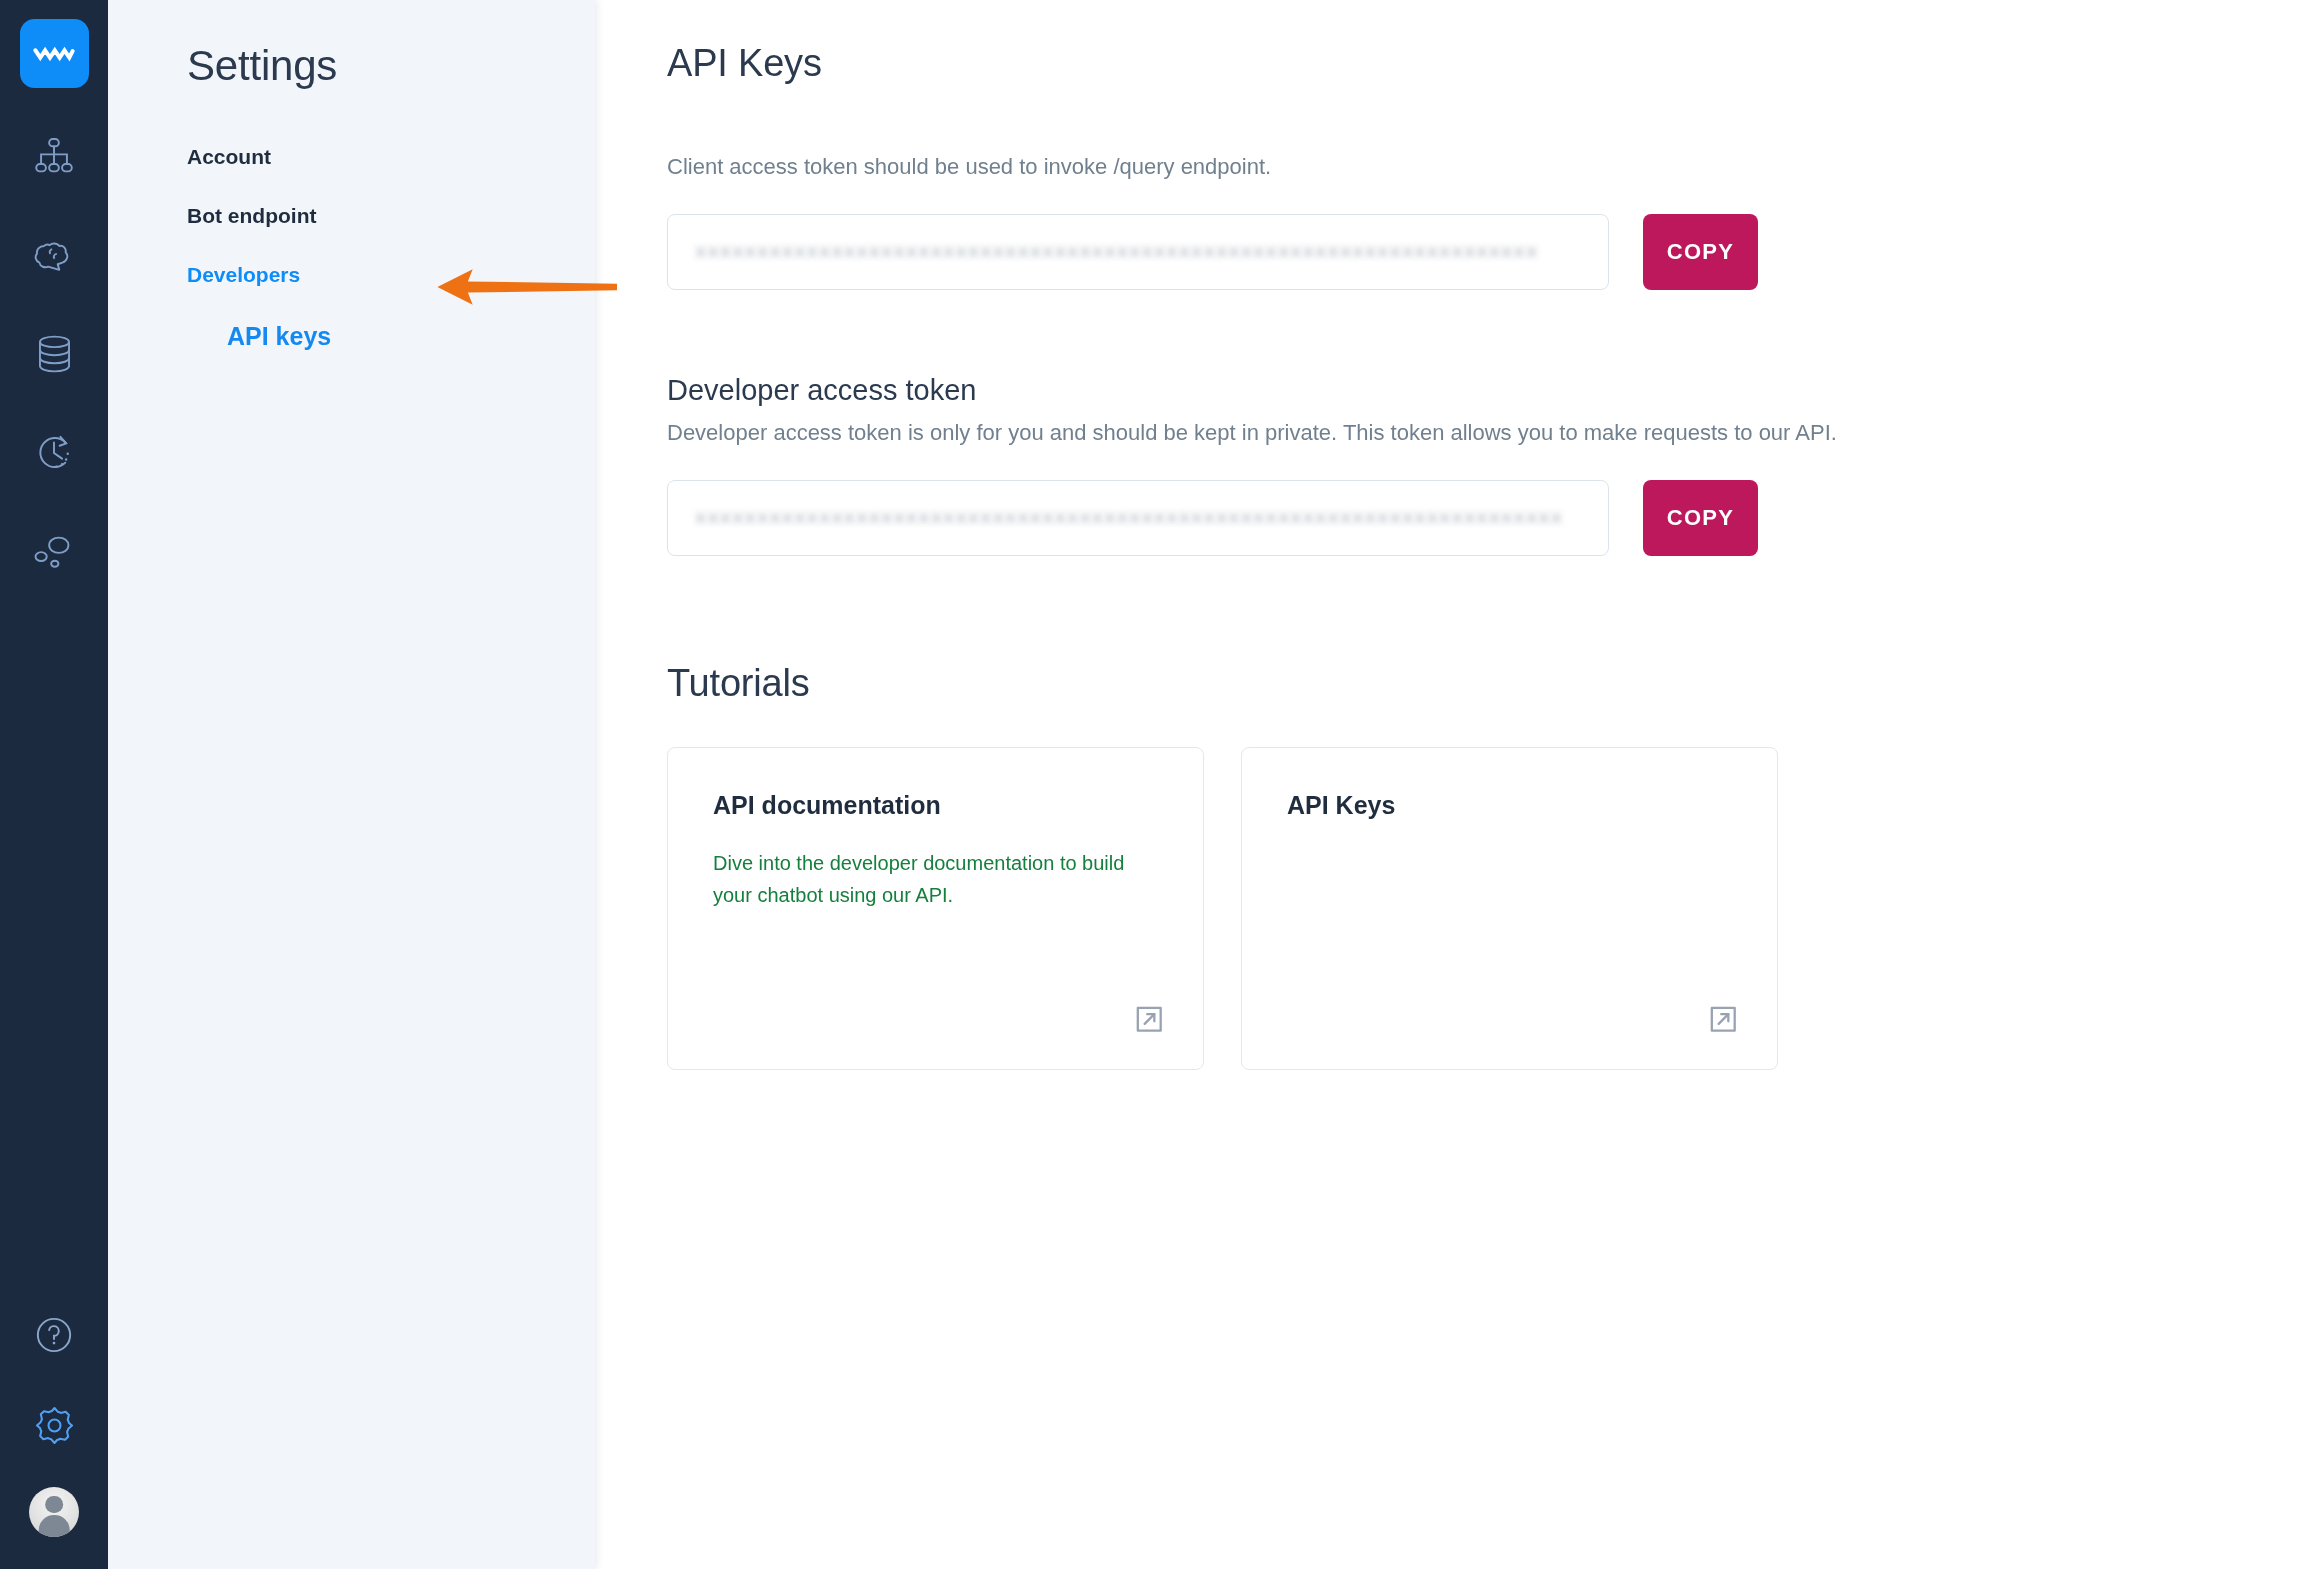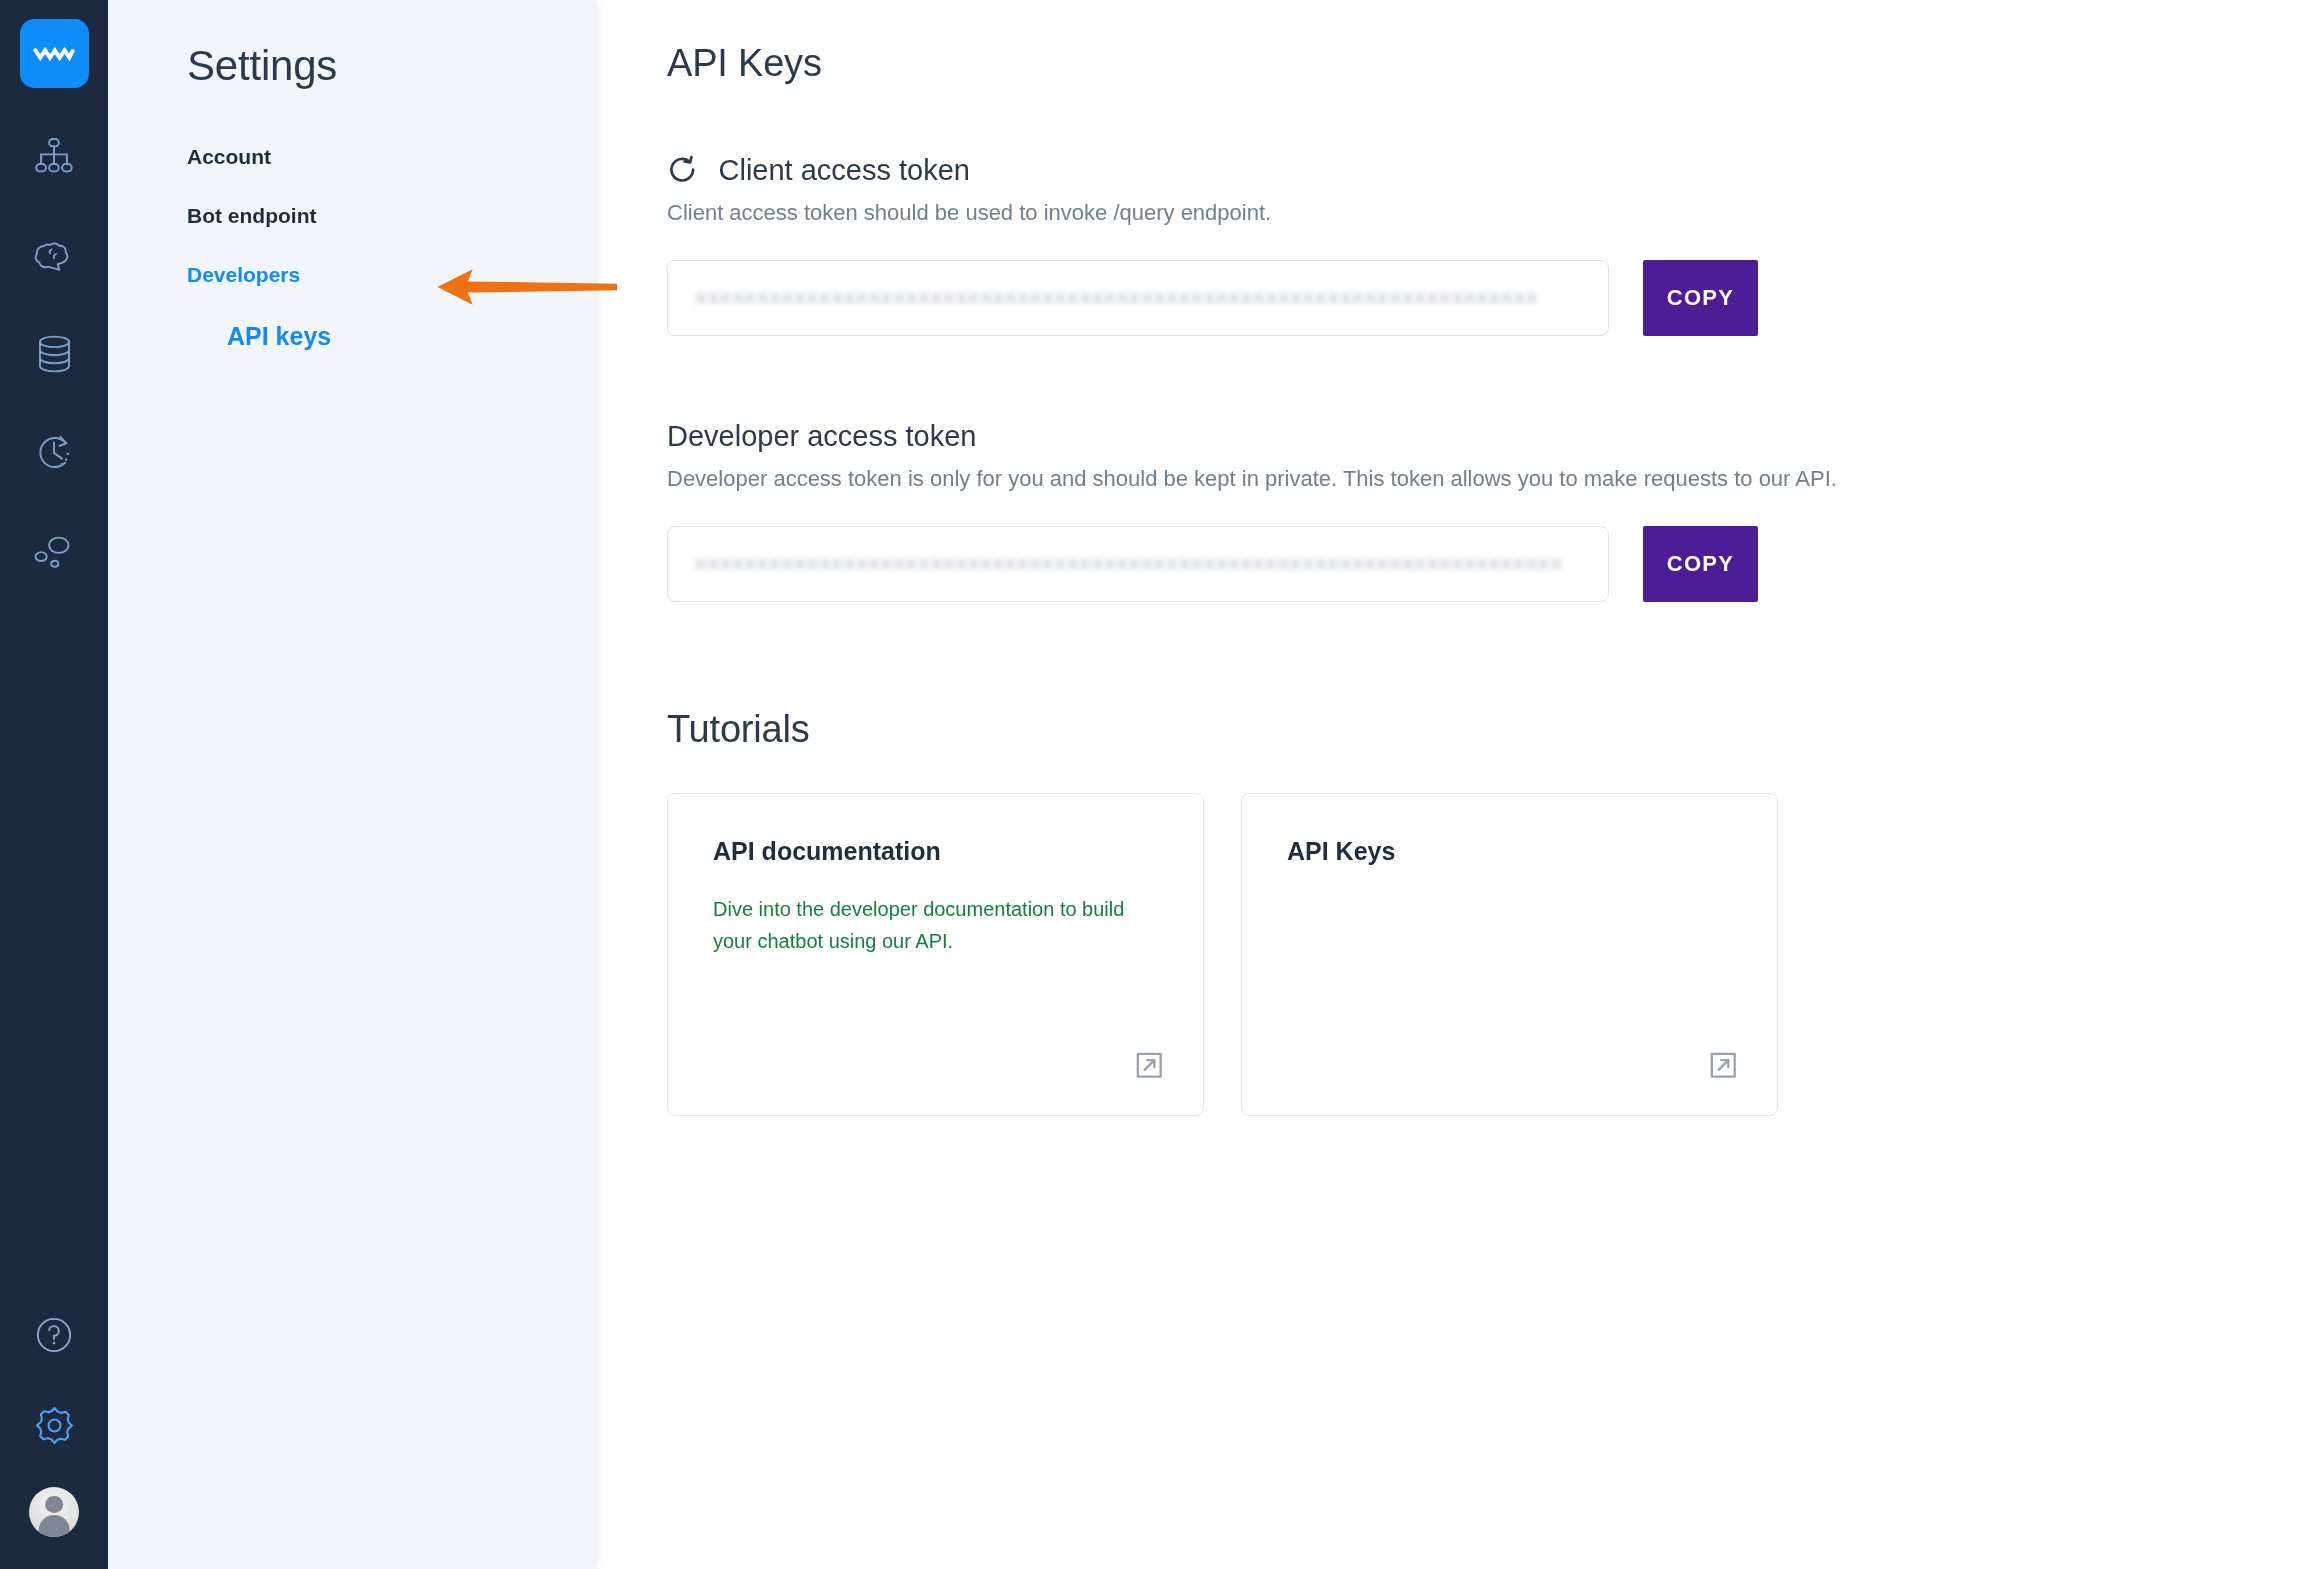--- a/index.html
+++ b/index.html
@@ -229,23 +229,23 @@
     white-space: nowrap;
     overflow: hidden;
     filter: blur(3.4px);
     opacity: 0.82;
     user-select: none;
   }
 
   .copy-btn {
     width: 115px;
     height: 76px;
-    background: #4c1d95;
+    background: #be185d;
     border: none;
-    border-radius: 2px;
+    border-radius: 8px;
     color: #ffffff;
     font-family: "Liberation Sans", sans-serif;
     font-size: 22px;
     font-weight: 700;
     letter-spacing: 1.3px;
     cursor: pointer;
   }
 
   .spacer-lg { height: 84px; }
   .spacer-xl { height: 106px; }
@@ -400,27 +400,20 @@
       <path d="M232 27 L46 24 L52 9 L8 31 L52 53 L46 38 L232 35 Z" fill="#ee7213"></path>
     </svg>
 
   </div>
 
   <div class="main">
     <div class="main-inner">
 
       <div class="page-title">API Keys</div>
 
-      <div class="token-head">
-        <svg class="refresh-icon" viewBox="0 0 24 24" fill="none" stroke="#2b3a4f" stroke-width="2.1" stroke-linecap="round" stroke-linejoin="round">
-          <path d="M20.5 11.5a8.5 8.5 0 1 1-2.6-6.1"></path>
-          <polyline points="19.2,1.6 18.2,5.9 13.8,5.1"></polyline>
-        </svg>
-        <span class="token-title">Client access token</span>
-      </div>
       <div class="token-desc">Client access token should be used to invoke /query endpoint.</div>
 
       <div class="token-row">
         <div class="token-field">
           <span class="blurred-token">xxxxxxxxxxxxxxxxxxxxxxxxxxxxxxxxxxxxxxxxxxxxxxxxxxxxxxxxxxxxxxxxxxxx</span>
         </div>
         <button class="copy-btn">COPY</button>
       </div>
 
       <div class="spacer-lg"></div>

